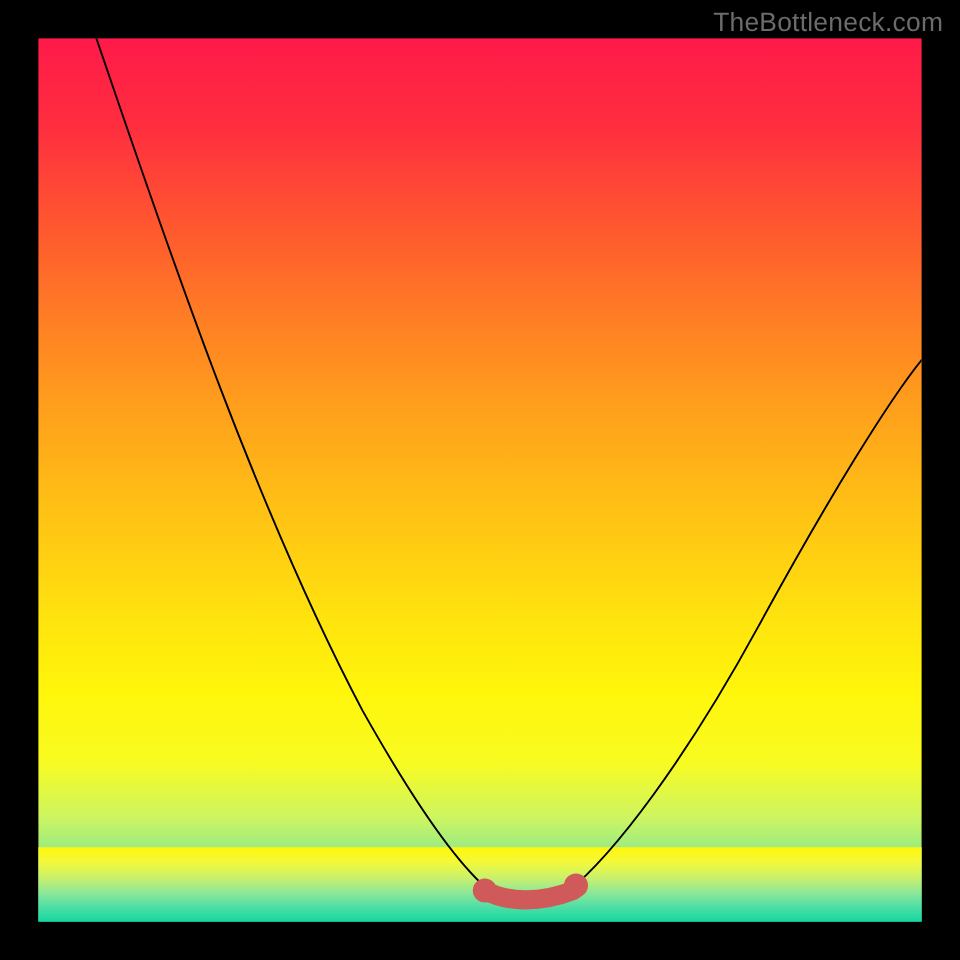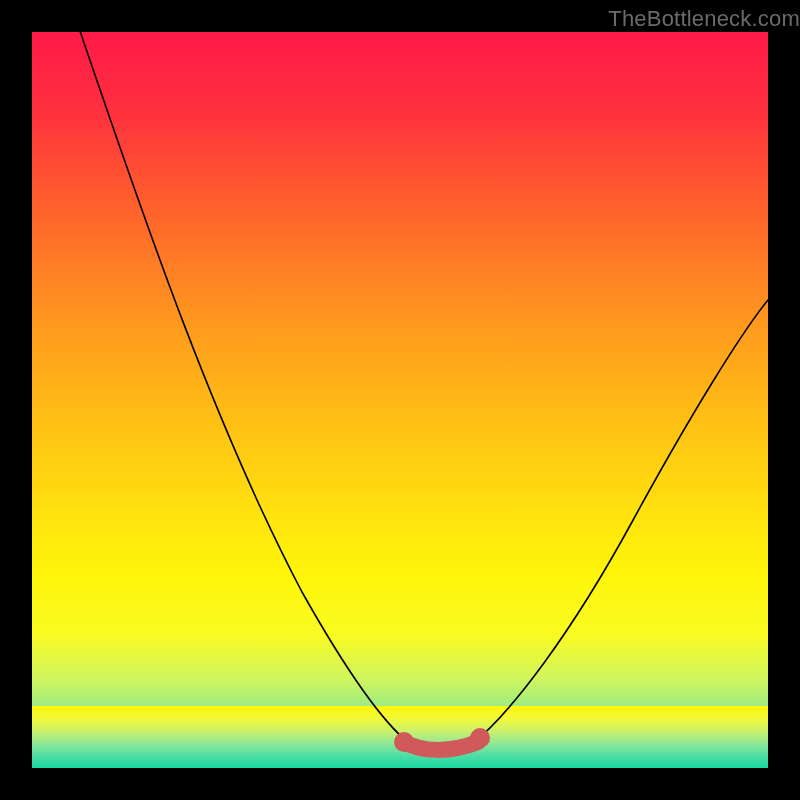--- a/index.html
+++ b/index.html
@@ -43,21 +43,21 @@
       #f3f93a 20%,
       #c8f06e 42%,
       #8be799 62%,
       #4fdea6 80%,
       #17d7a0 100%
     );
   }
   .watermark {
     position: absolute;
     top: 6px;
-    right: 0;
+    right: 14px;
     font-family: Arial, Helvetica, sans-serif;
     font-size: 22px;
     color: #6b6b6b;
     letter-spacing: 0.2px;
     user-select: none;
   }
   svg.curve {
     position: absolute;
     left: 0; top: 0;
     width: 736px; height: 736px;

